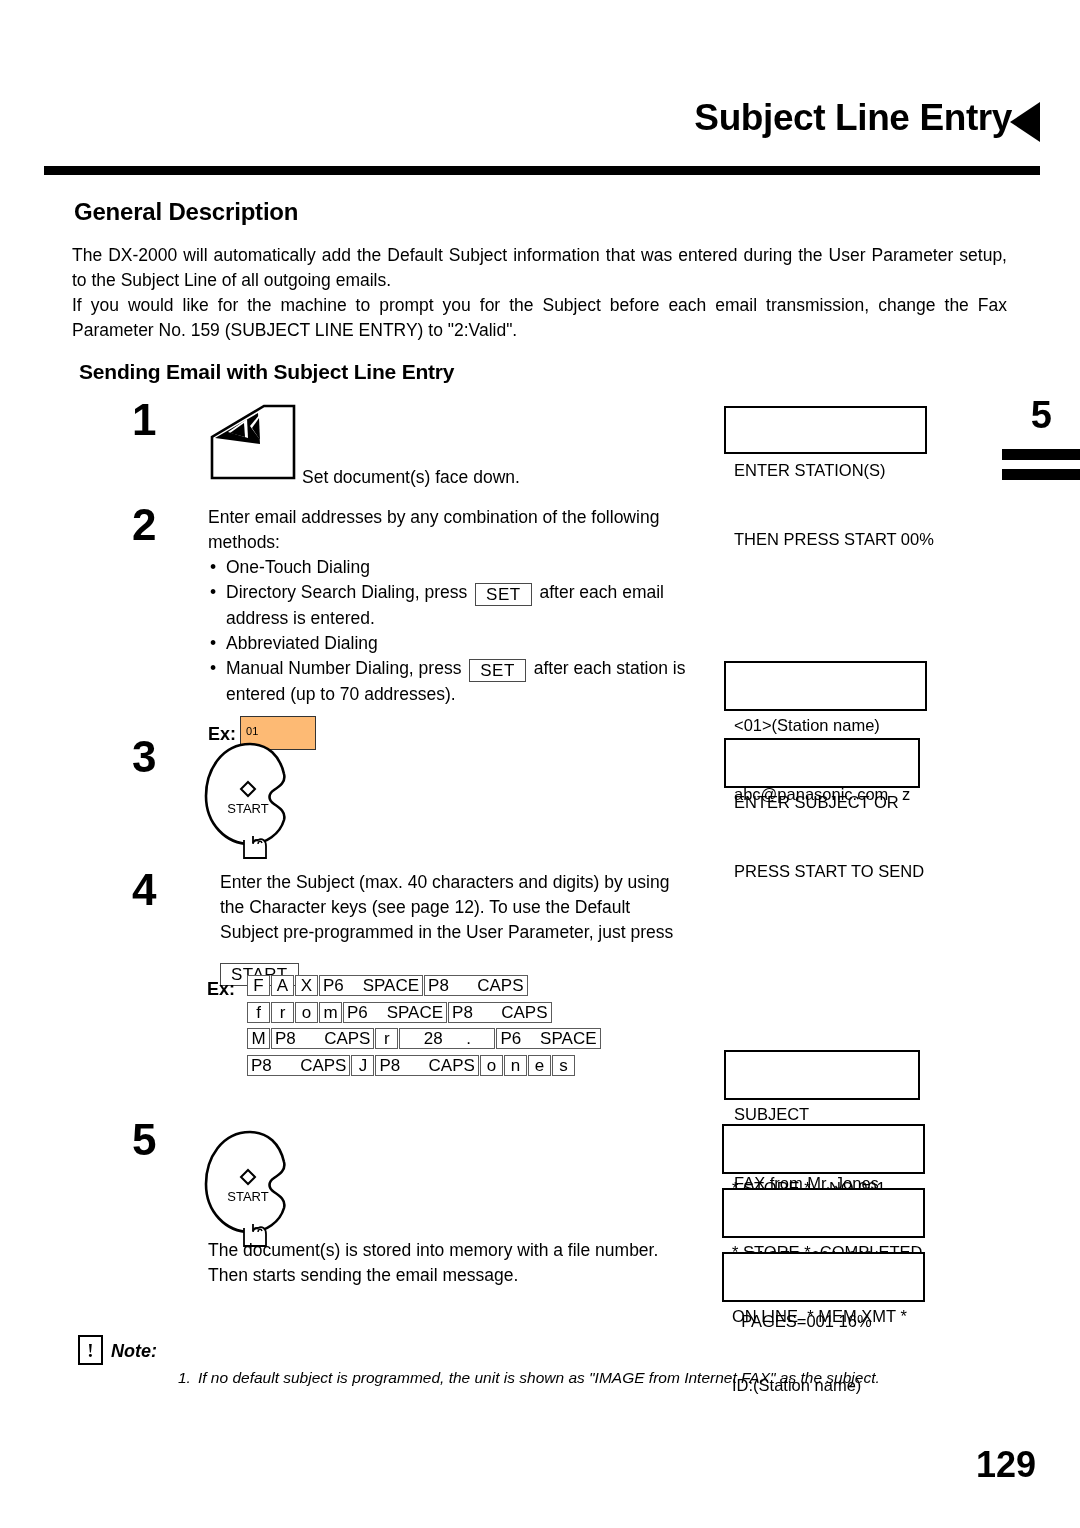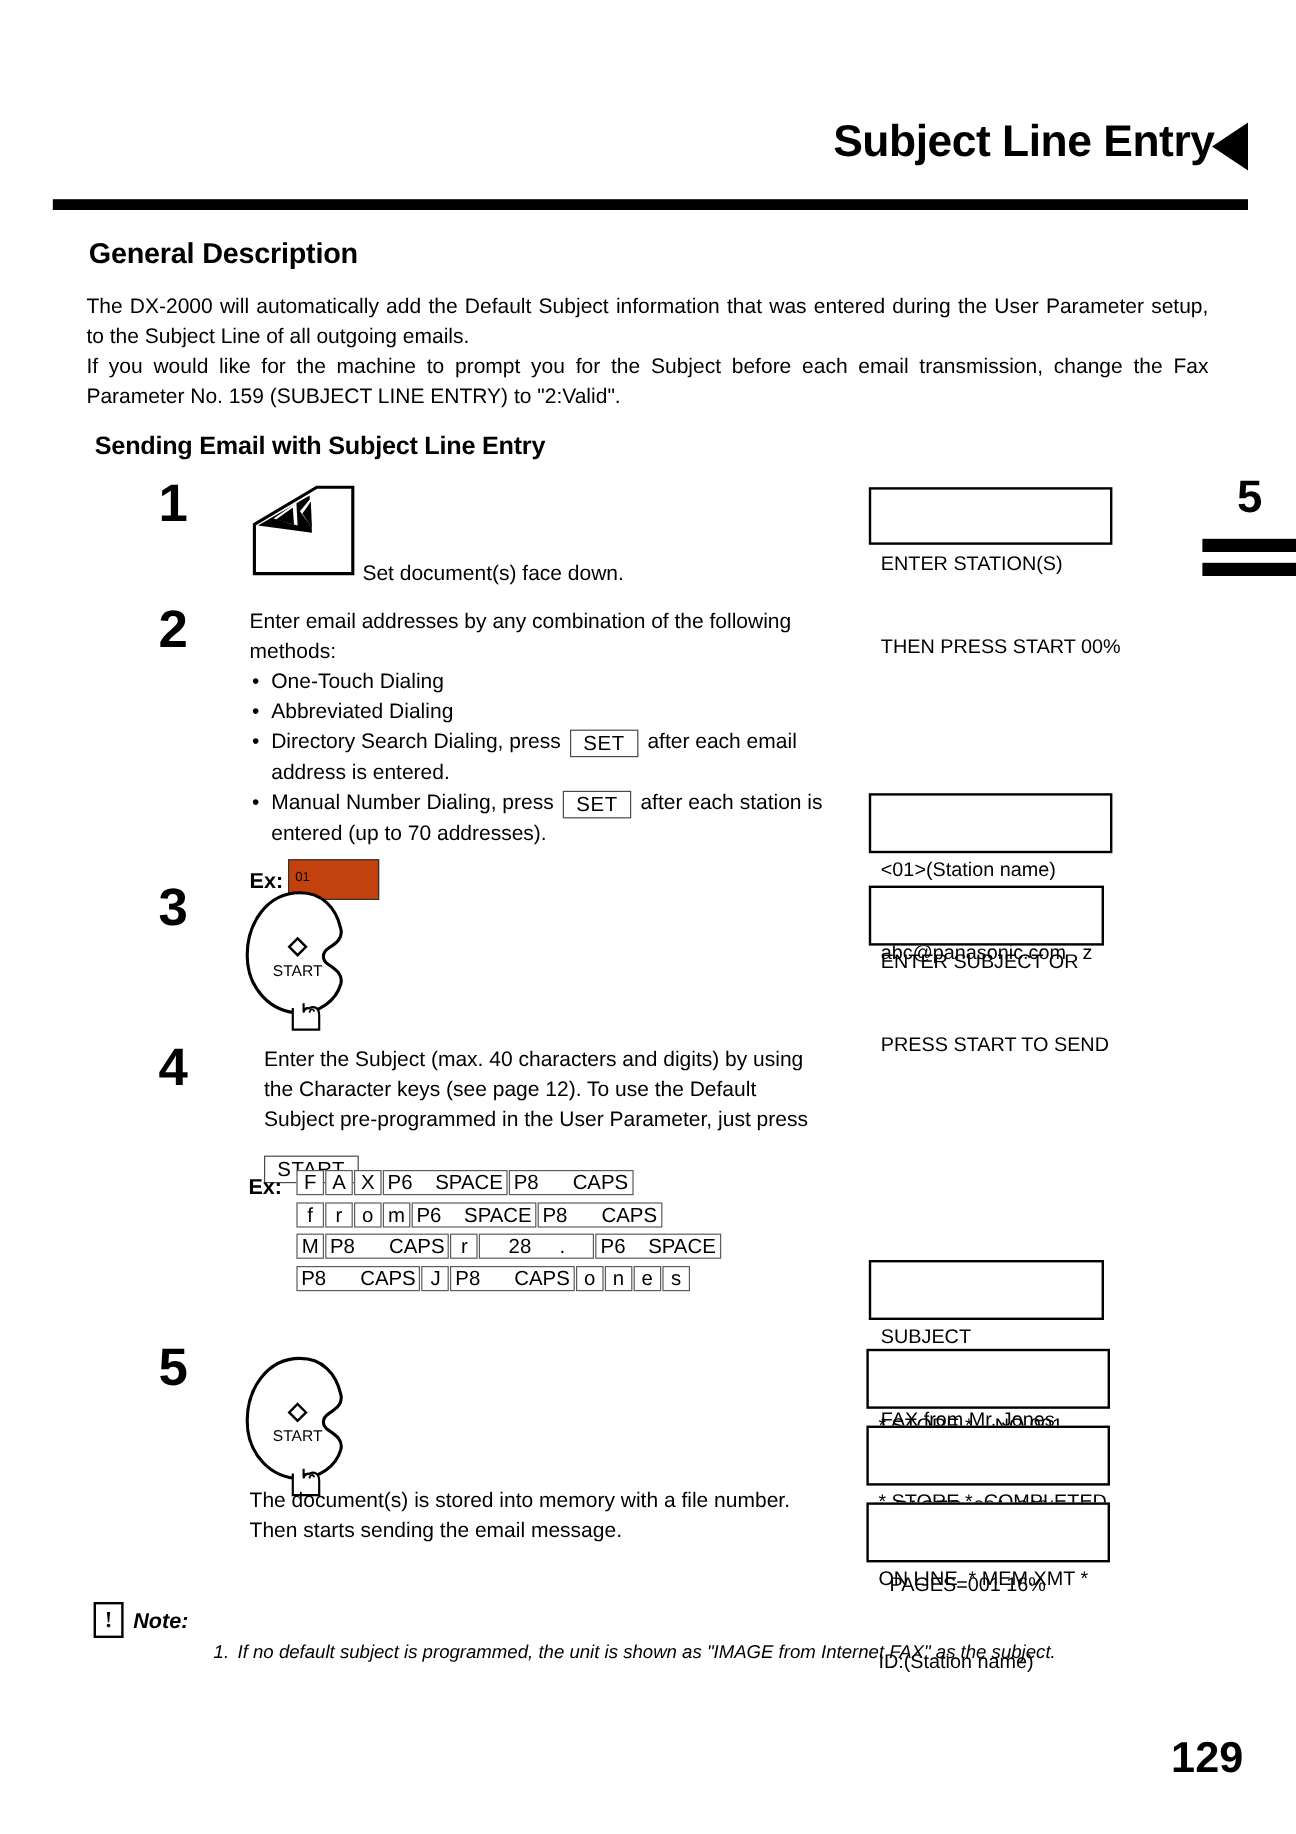--- a/index.html
+++ b/index.html
@@ -116,21 +116,21 @@
     font-size: 18px;
   }
   #ex-onetouch-box {
     display: inline-block;
     border: 1.8px solid #333;
     width: 74px;
     height: 32px;
     vertical-align: -10px;
     position: relative;
     margin-left: 4px;
-    background: #c2410c;
+    background: #fdba74;
   }
   #ex-onetouch-box span {
     position: absolute;
     left: 5px; top: 2px;
     font-size: 11px;
   }
 
   
   #doc-icon { position: absolute; left: 198px; top: 402px; }
 
@@ -285,22 +285,22 @@
 </div>
 
 <div class="step-body" style="left:302px; top:465px; width:400px;">Set document(s) face down.</div>
 
 <div class="step-number" style="left:132px; top:503px;">2</div>
 
 <div class="step-body" style="left:208px; top:505px; width:500px;">
   <p>Enter email addresses by any combination of the following methods:</p>
   <ul class="bullets">
     <li>One-Touch Dialing</li>
+    <li><span>Directory Search Dialing, press </span><span class="keycap">SET</span><span> after each email address is entered.</span></li>
     <li>Abbreviated Dialing</li>
-    <li><span>Directory Search Dialing, press </span><span class="keycap">SET</span><span> after each email address is entered.</span></li>
     <li><span>Manual Number Dialing, press </span><span class="keycap">SET</span><span> after each station is entered (up to 70 addresses).</span></li>
   </ul>
   <p style="margin-top:9px;"><span class="ex-label">Ex:</span><span id="ex-onetouch-box"><span>01</span></span></p>
 </div>
 
 <div class="step-number" style="left:132px; top:735px;">3</div>
 
 <div class="start-key" style="left:200px; top:740px;">
   <svg width="120" height="120" viewBox="0 0 120 120">
     <path d="M50,4 C22,4 6,30 6,56 C6,84 26,104 50,104 C66,104 80,94 84,80 C86,72 80,68 74,64 C68,60 68,54 74,50 C80,46 86,42 84,34 C80,16 68,4 50,4 Z" fill="#fff" stroke="#000" stroke-width="2.6"></path>

